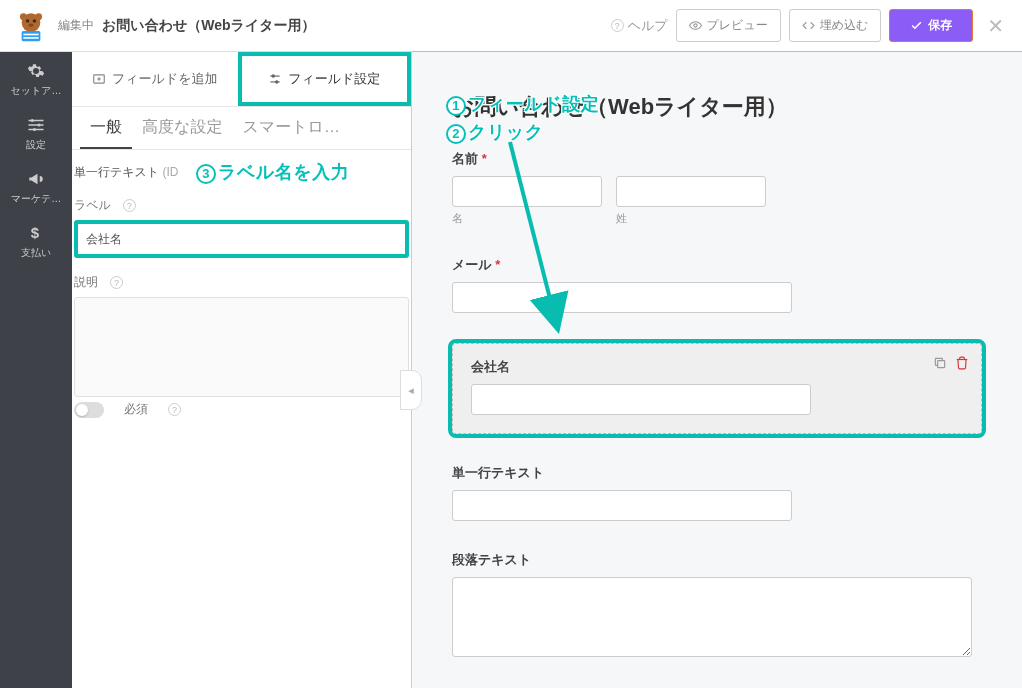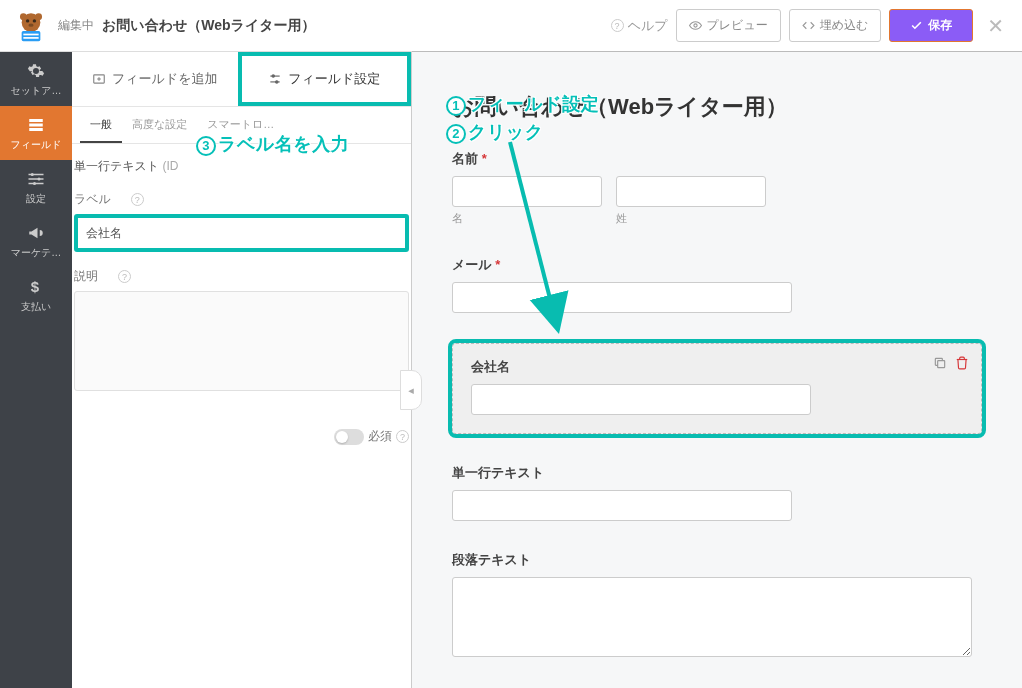--- a/index.html
+++ b/index.html
@@ -26,30 +26,30 @@
 .rail-item.active { background: #e27730; color:#fff; }
 .rail-item svg { width: 18px; height: 18px; }
 
 
 .panel { width: 340px; min-width:340px; background: #fff; border-right: 1px solid #ccc; display: flex; flex-direction: column; position:relative; }
 .panel-tabs { display: flex; align-items: center; border-bottom: 1px solid #e5e5e5; }
 .ptab { flex: 1; padding: 14px 8px; font-size: 13px; color: #666; display:flex; align-items:center; justify-content:center; gap:6px; cursor:pointer; }
 .ptab.active { color: #333; }
 .ptab svg { width: 14px; height:14px; }
 .sub-tabs { display: flex; padding: 0 8px; border-bottom: 1px solid #e5e5e5; }
-.subtab { padding: 10px 10px 9px; font-size: 11px; color: #999; cursor:pointer; }
+.subtab { padding: 10px 10px 9px; font-size: 16px; color: #999; cursor:pointer; }
 .subtab.active { color: #444; border-bottom: 2px solid #444; }
 .panel-body { padding: 14px 2px; }
 .section-head { font-size: 12px; color: #555; margin-bottom: 16px; }
 .id-muted { color: #aaa; }
-.fld-label { font-size: 12px; color: #777; margin-bottom: 6px; display:flex; align-items:center; gap:20px; }
+.fld-label { font-size: 12px; color: #777; margin-bottom: 6px; display:flex; align-items:center; gap:12px; }
 .help-dot { width:13px; height:13px; border:1px solid #ccc; border-radius:50%; font-size:9px; display:inline-flex; align-items:center; justify-content:center; color:#bbb; }
 .txt-input { width: 100%; padding: 6px 8px; border: 1px solid #ccc; border-radius: 3px; font-size: 12px; color:#555; }
 .textarea { width: 100%; height: 100px; border: 1px solid #e0e0e0; border-radius: 3px; background:#fafafa; }
-.toggle-row { display:flex; align-items:center; gap:4px; font-size:12px; color:#777; margin-top:33px;justify-content:flex-end; }
+.toggle-row { display:flex; align-items:center; gap:20px; font-size:12px; color:#777; margin-top:0; }
 .toggle { width:30px; height:16px; background:#ddd; border-radius:8px; position:relative; }
 .toggle::after { content:""; width:12px; height:12px; background:#fff; border-radius:50%; position:absolute; top:2px; left:2px; box-shadow:0 1px 2px rgba(0,0,0,.2); }
 
 
 .collapse-tab { position:absolute; right:-11px; top:50%; width:22px; height:40px; background:#fff; border:1px solid #ddd; border-radius:0 10px 10px 0; display:flex; align-items:center; justify-content:center; color:#aaa; font-size:11px; cursor:pointer; }
 
 
 .preview { flex: 1; background: #f6f7f8; overflow:auto; border-top:1px solid #bbb; margin-top:-1px; }
 .form-area { padding: 40px 40px 60px; }
 .form-title { font-size: 22px; font-weight: 600; color: #333; margin-bottom: 28px; }
@@ -126,28 +126,20 @@
 </div>
 
 <div class="stage">
 
   <div class="rail">
     <div class="rail-item">
       <svg viewBox="0 0 24 24" fill="#ccc">
           <path d="M12 8a4 4 0 100 8 4 4 0 000-8zm9 4a7 7 0 01-.1 1.2l2 1.6-2 3.4-2.4-1a7 7 0 01-2 .1l-.4 2.6h-4l-.4-2.6a7 7 0 01-2-1.1l-2.4 1-2-3.4 2-1.6A7 7 0 013 12a7 7 0 01.1-1.2l-2-1.6 2-3.4 2.4 1a7 7 0 012-1.1L8 3h4l.4 2.6a7 7 0 012 1.1l2.4-1 2 3.4-2 1.6c.1.4.2.8.2 1.3z"></path>
         </svg>
       <span>セットア…</span>
-    </div>
-    <div class="rail-item active">
-      <svg viewBox="0 0 24 24" fill="#fff">
-          <rect x="3" y="4" width="18" height="4"></rect>
-          <rect x="3" y="10" width="18" height="4"></rect>
-          <rect x="3" y="16" width="18" height="4"></rect>
-        </svg>
-      <span>フィールド</span>
     </div>
     <div class="rail-item">
       <svg viewBox="0 0 24 24" fill="#ccc">
           <rect x="2" y="5" width="20" height="2"></rect>
           <circle cx="7" cy="6" r="2"></circle>
           <rect x="2" y="11" width="20" height="2"></rect>
           <circle cx="16" cy="12" r="2"></circle>
           <rect x="2" y="17" width="20" height="2"></rect>
           <circle cx="10" cy="18" r="2"></circle>
         </svg>
@@ -264,21 +256,21 @@
         <div class="field-lbl">段落テキスト</div>
         <textarea class="form-textarea" style=""></textarea>
       </div>
     </div>
   </div>
 
 </div>
 
 <div class="anno" style="left:446px; top:92px;"><span class="circ">1</span><span>フィールド設定</span></div>
 <div class="anno" style="left:446px; top:120px;"><span class="circ">2</span><span>クリック</span></div>
-<div class="anno" style="left:196px; top:132px;"><span class="circ">3</span><span>ラベル名を入力</span></div>
+<div class="anno" style="left:196px; top:160px;"><span class="circ">3</span><span>ラベル名を入力</span></div>
 
 <svg class="arrow-svg" style="left:0; top:0;" width="1022" height="688">
   <defs>
       <marker id="ah" markerWidth="12" markerHeight="12" refX="9" refY="5" orient="auto">
         <path d="M0,0 L10,5 L0,10 Z" fill="#08bcb0"></path>
       </marker>
     </defs>
   <line x1="510" y1="142" x2="558" y2="330" stroke="#08bcb0" stroke-width="4" marker-end="url(#ah)"></line>
 </svg>
 

